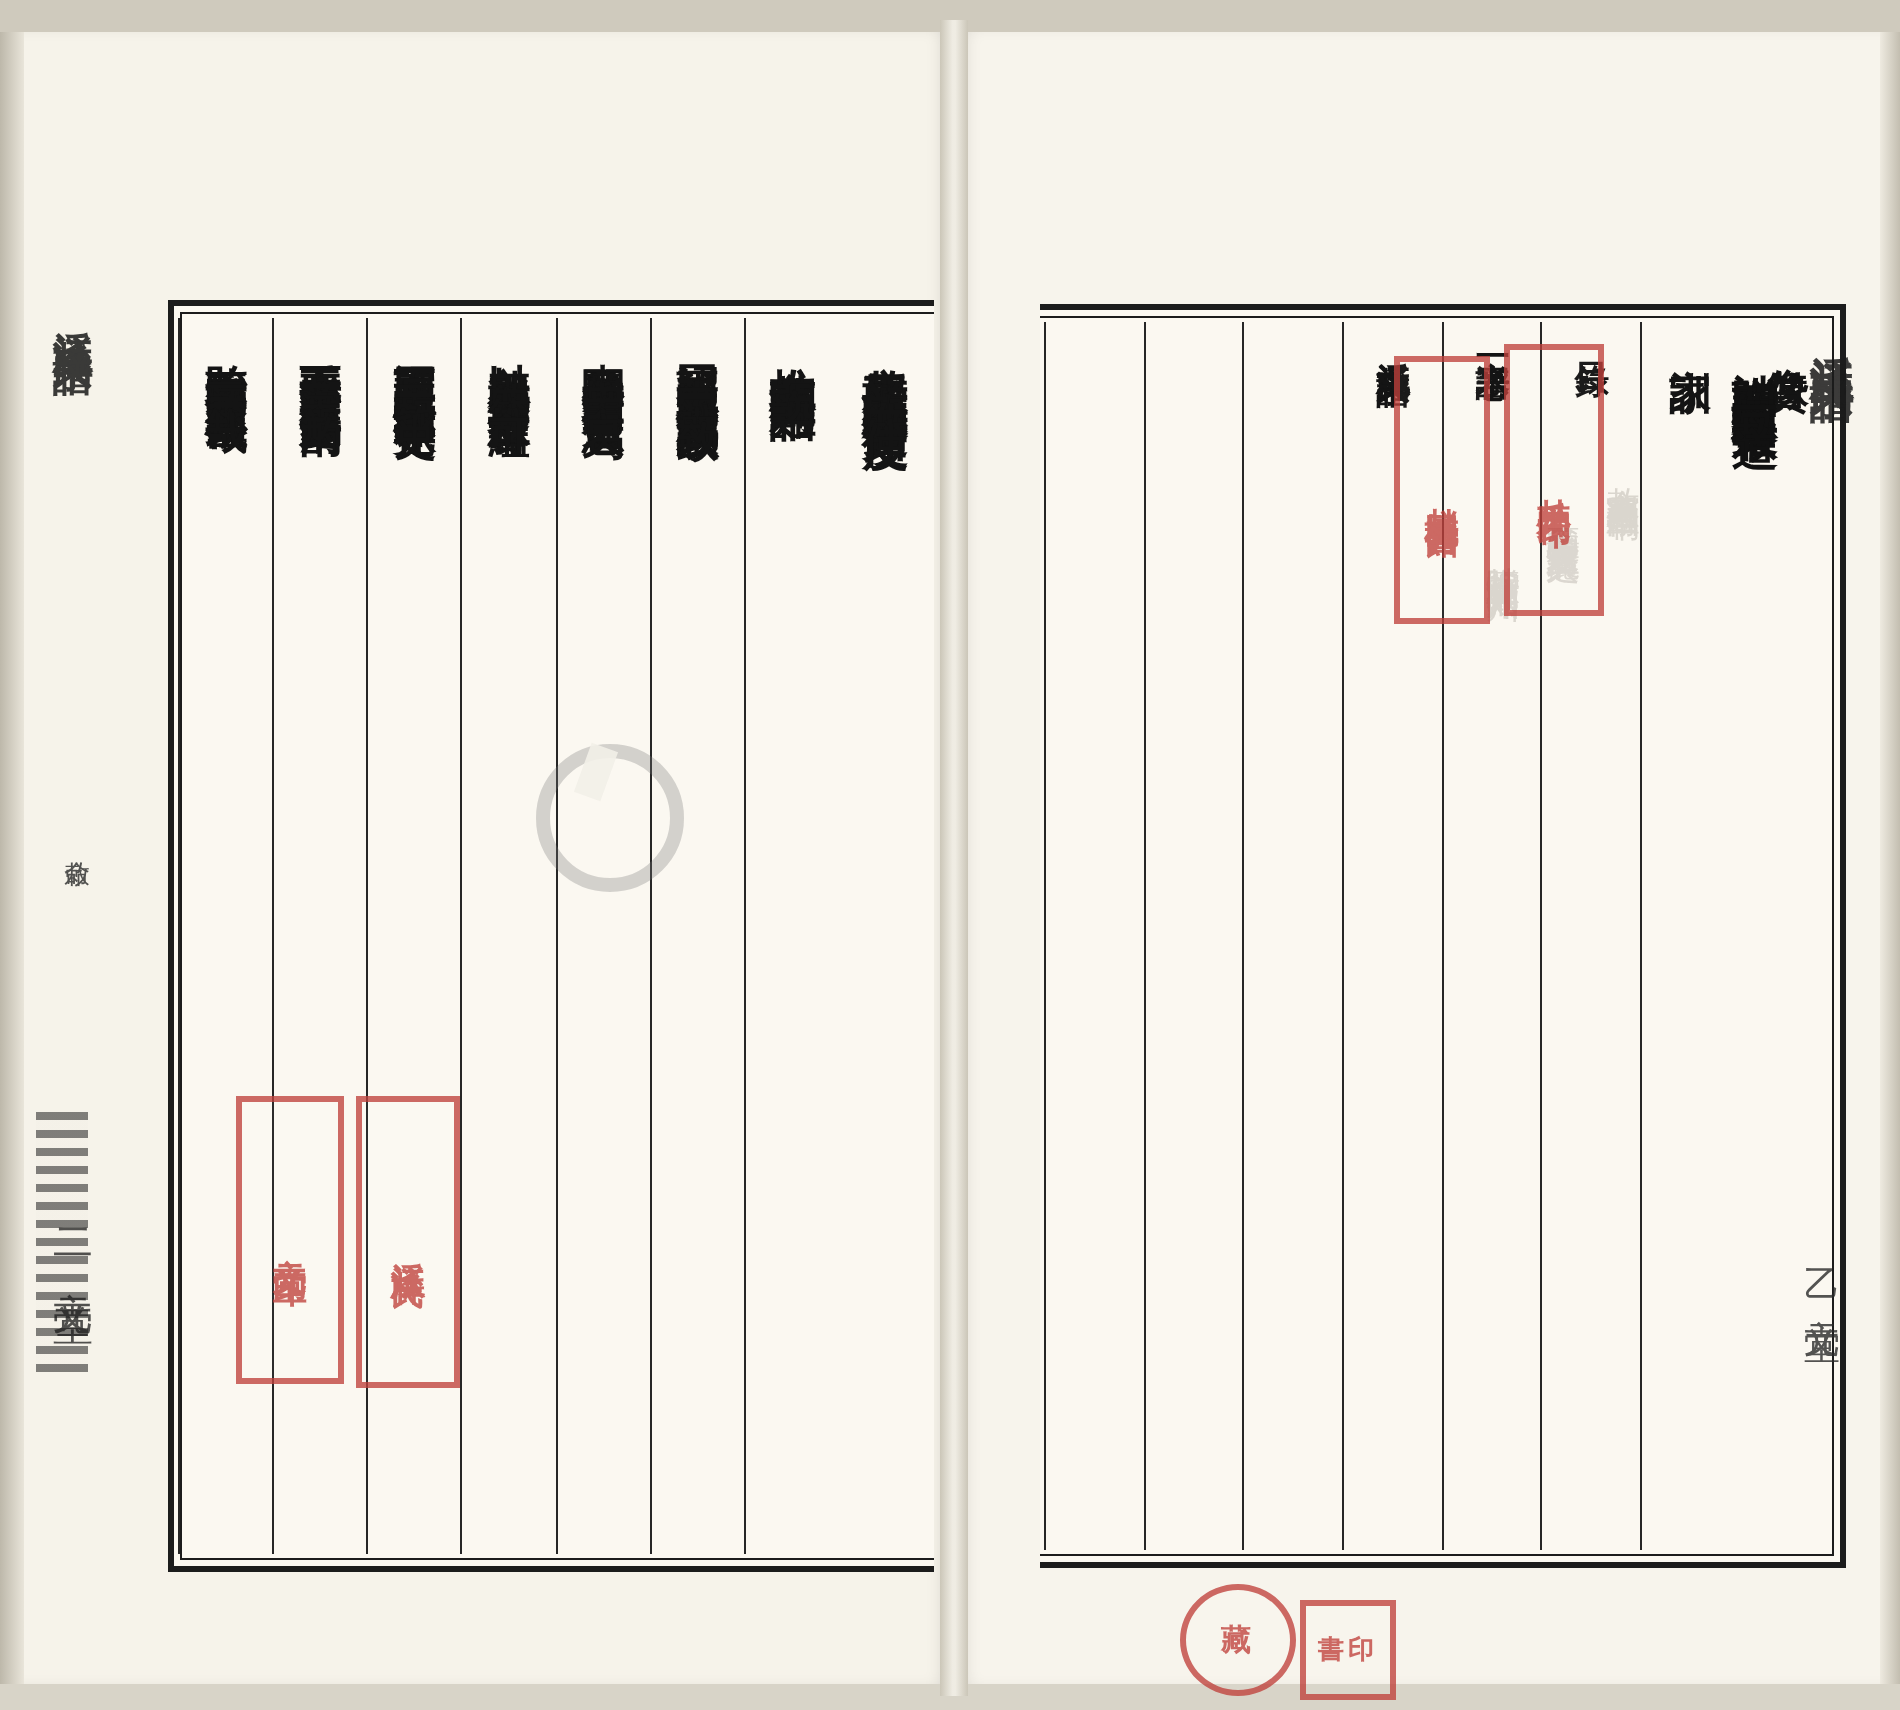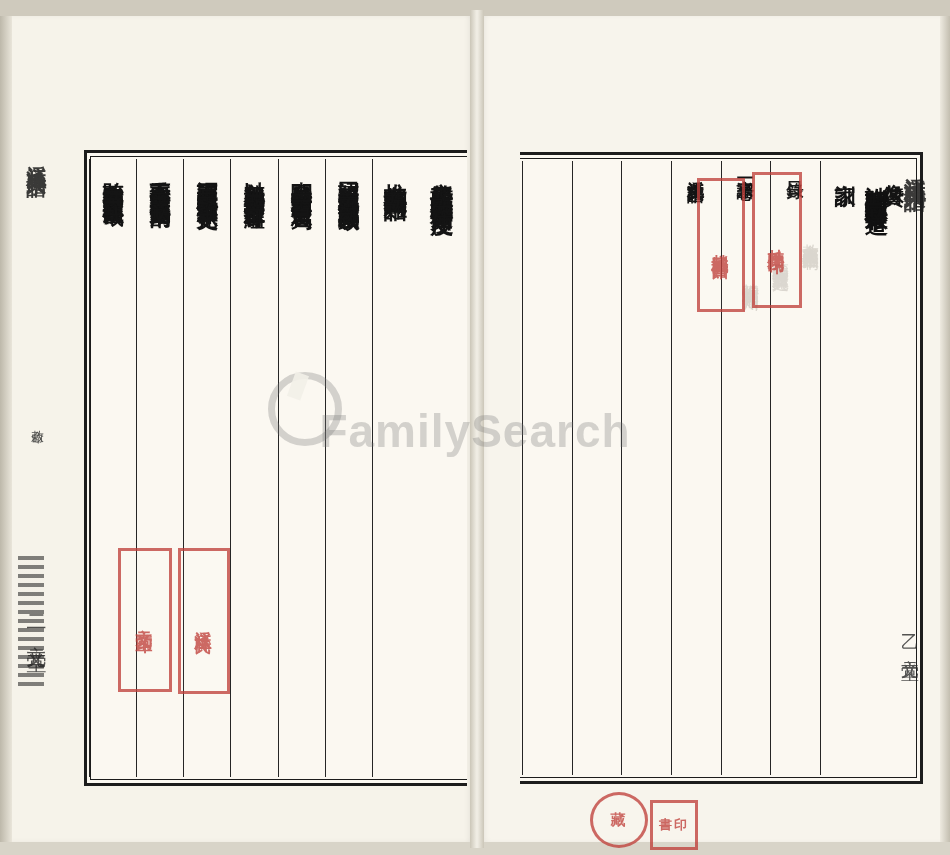--- a/index.html
+++ b/index.html
@@ -366,14 +366,13 @@
   <div class="right-edge-foot">乙 文元堂</div>
 
   <div class="seal s1">趙城圖書館</div>
   <div class="seal s2">林氏宗祠印</div>
   <div class="seal s3">文元堂印</div>
   <div class="seal s4">溪江林氏</div>
   <div class="seal round">藏</div>
   <div class="seal s6">書印</div>
 
   <div class="wm-logo"></div>
-  <div class="watermark">FamilySearch</div>
 </div>
 
 </body></html>

